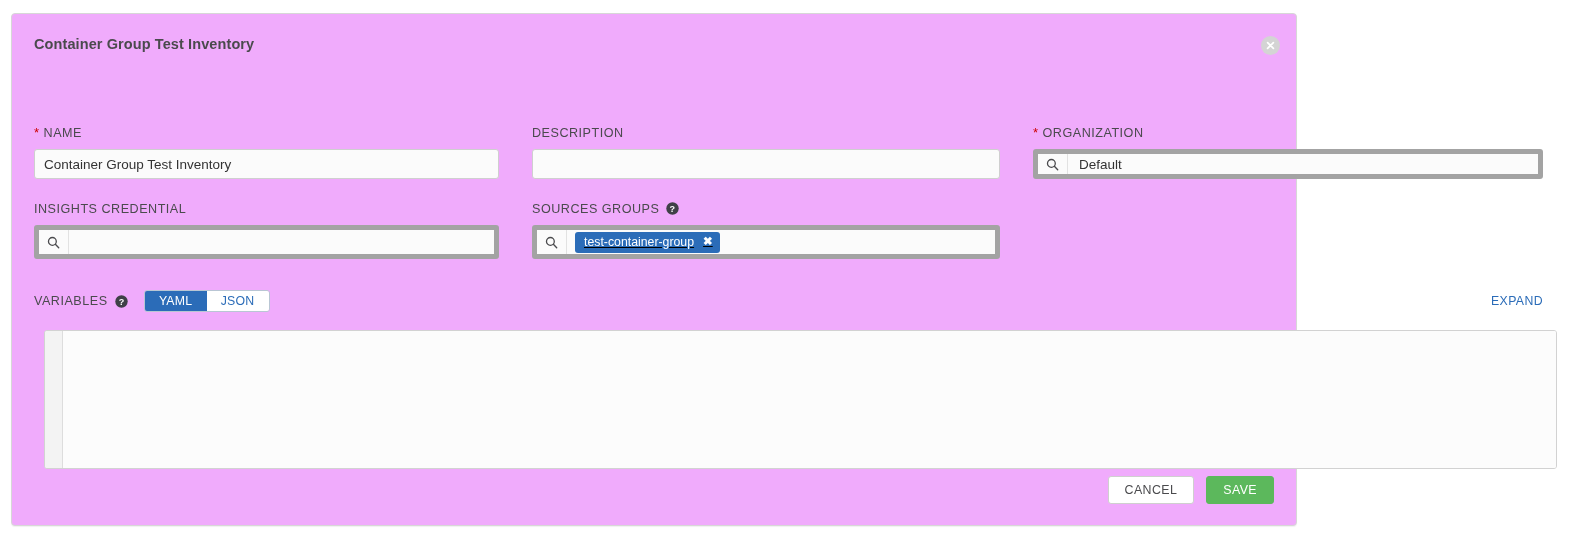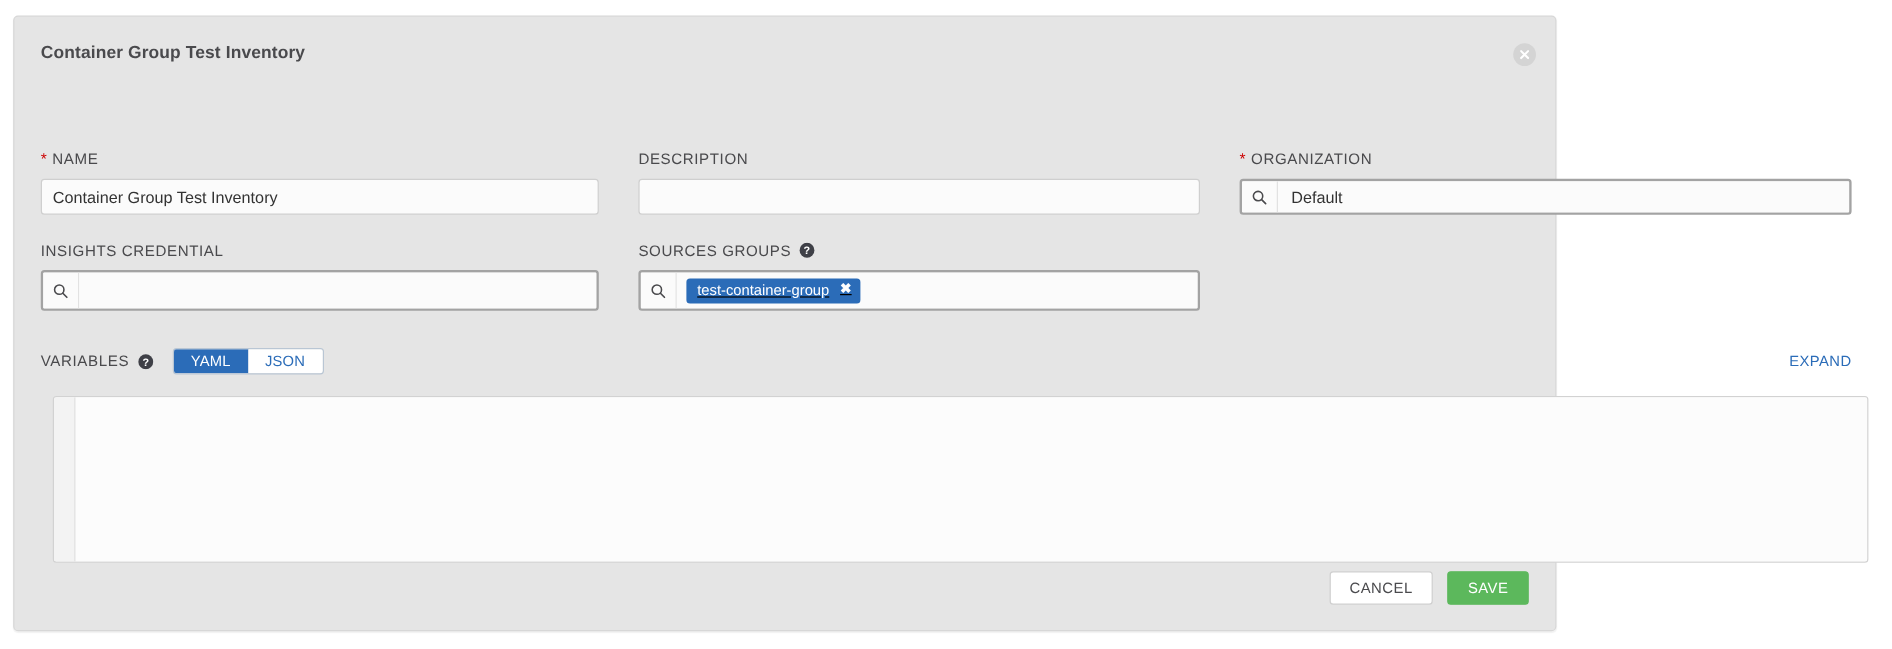--- a/index.html
+++ b/index.html
@@ -21,21 +21,21 @@
   }
 
   
   .card {
     position: absolute;
     left: 11px;
     top: 13px;
     width: 1286px;
     height: 513px;
     box-sizing: border-box;
-    background: #e5e5e5;
+    background: #f0abfc;
     border: 1px solid #d7d7d7;
     border-radius: 4px;
     box-shadow: 0 1px 1px rgba(0,0,0,0.06);
   }
 
   
   .card-title {
     position: absolute;
     left: 22px;
     top: 22px;
@@ -148,21 +148,21 @@
     padding: 0 9px;
     outline: none;
     font-family: "Liberation Sans", sans-serif;
   }
   .input::placeholder { color: #a5a5a5; }
 
   .lookup {
     box-sizing: border-box;
     width: 100%;
     height: 30px;
-    border: 2px solid #a3a3a3;
+    border: 5px solid #a3a3a3;
     border-radius: 3px;
     background: #fbfbfb;
     display: flex;
     align-items: stretch;
     overflow: hidden;
   }
   .lookup.tall { height: 34px; }
   .lookup-btn {
     width: 30px;
     flex: 0 0 30px;

